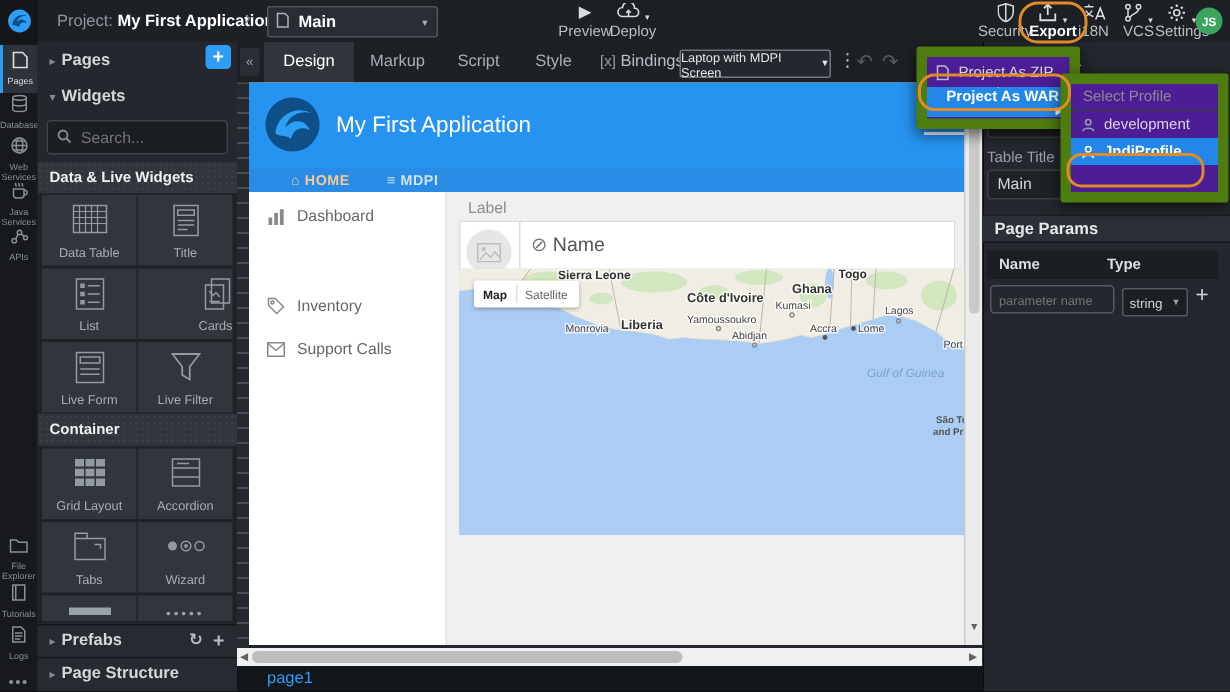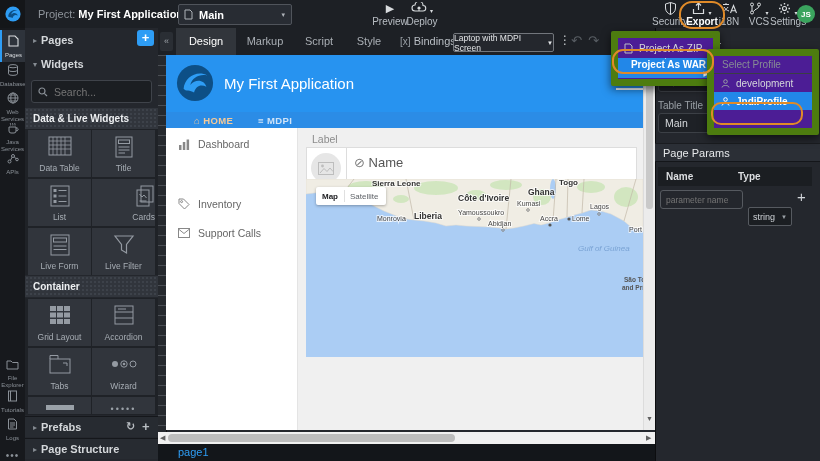--- a/index.html
+++ b/index.html
@@ -64,21 +64,21 @@
   .mapctl{left:10px;top:8px;width:70px;height:18px;background:#fff;border-radius:2px;box-shadow:0 1px 3px rgba(0,0,0,.3);display:flex;align-items:center;font-size:8px;}
   
   .vscroll{left:643px;top:57px;width:11px;height:373px;background:#ececec;border-left:1px solid #dcdcdc;}
   .hscroll{left:158px;top:432px;width:497px;height:12px;background:#f0f0f0;}
   .statusbar{left:158px;top:444px;width:497px;height:17px;background:#13161a;}
   
   .rpanel{left:655px;top:28px;width:165px;height:433px;background:#24272d;border-left:1px solid #0c0d0f;box-sizing:border-box;}
   .rinput{background:#1e2126;border:1px solid #3c4046;border-radius:3px;display:flex;align-items:center;box-sizing:border-box;}
   .rinput input{background:transparent;border:0;outline:0;color:#d6d9dc;font-size:10.5px;width:100%;font-family:inherit;padding:0 6px;}
   .rlabel{font-size:10px;color:#9aa0a6;}
-  .rsec{background:#2b2f36;border-top:1px solid #1a1c20;border-bottom:1px solid #14161a;color:#e6e8ea;font-size:11px;font-weight:normal;line-height:18px;padding-left:8px;box-sizing:border-box;}
+  .rsec{background:#2b2f36;border-top:1px solid #1a1c20;border-bottom:1px solid #14161a;color:#e6e8ea;font-size:11px;font-weight:bold;line-height:18px;padding-left:8px;box-sizing:border-box;}
   .thead{background:#1b1e22;font-size:10px;font-weight:bold;color:#dcdee1;display:flex;align-items:center;}
   .pinput{border:1px solid #565a60;border-radius:3px;background:#24272d;display:flex;align-items:center;box-sizing:border-box;}
   .pinput input{background:transparent;border:0;outline:0;color:#9aa0a7;font-size:8.5px;width:100%;font-family:inherit;padding:0 5px;}
   .tsel{background:#1b1e22;border:1px solid #565a60;border-radius:2px;color:#ced2d6;font-size:9px;display:flex;align-items:center;justify-content:space-between;padding:0 4px;box-sizing:border-box;}
   
   .menu{background:#4c1d95;border:7px solid #4d7c0f;border-radius:2px;box-shadow:0 3px 10px rgba(0,0,0,.6);z-index:50;text-align:right;}
   .mrow{display:flex;align-items:center;font-size:10px;color:#d4d7da;}
   .mrow.sel{background:#2287e8;color:#fff;font-weight:bold;}
   .ring{border:2.5px solid #e08a28;border-radius:13px;z-index:60;pointer-events:none;}
   .subhead{font-size:10px;color:#878d94;border-bottom:1px solid #3a3e44;}
@@ -528,21 +528,21 @@
       </svg>
   </div>
   <div class="a rsec" style="left:655px;top:143px;width:165px;height:19px;">Page Params</div>
   <div class="a thead" style="left:658px;top:167px;width:154px;height:19px;">
     <span style="margin-left:8px;width:72px;">Name</span>
     <span>Type</span>
   </div>
   <div class="a pinput" style="left:660px;top:190px;width:83px;height:19px;">
     <input placeholder="parameter name" style="">
   </div>
-  <div class="a tsel" style="left:748px;top:207px;width:44px;height:19px;">
+  <div class="a tsel" style="left:748px;top:192px;width:44px;height:19px;">
     <span>string</span>
       <span style="font-size:6px;color:#9aa0a6;">▼</span>
   </div>
   <div class="a" style="left:797px;top:188px;font-size:15px;color:#d0d4d8;">+</div>
 
   <div class="a menu" style="left:611px;top:31px;width:95px;height:41px;">
     <div class="mrow" style="height:20px;padding-left:6px;">
       <svg width="9" height="11" viewBox="0 0 9 11" style="margin-right:6px;">
           <path d="M1,1 H6 L8,3 V10 H1 Z" fill="none" stroke="#b9bec4"></path>
         </svg>

